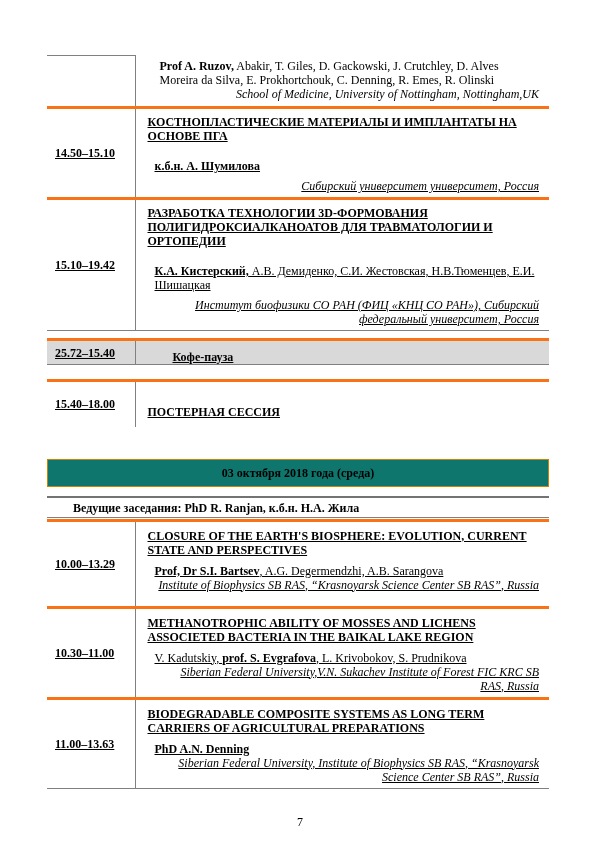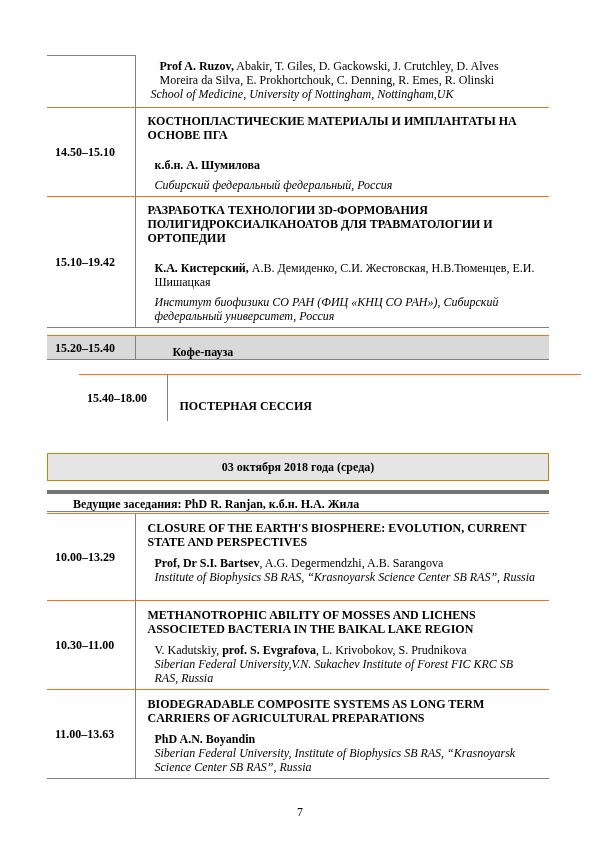--- a/index.html
+++ b/index.html
@@ -17,58 +17,58 @@
 
   td { vertical-align: top; }
   .tcell {
     font-weight: bold; padding-left: 8px; padding-right: 4px;
     vertical-align: middle;
   }
   .ccell {
     border-left: 1px solid #808080;
     padding: 6px 10px 4px 12px;
   }
-  .bt td { border-top: 1px solid #f97316; }
+  .bt td { border-top: 3px solid #f97316; text-decoration: underline; }
   .bb td { border-bottom: 1px solid #808080; }
   .bt-time { border-top: 1px solid #808080; }
 
   .title { font-weight: bold; margin-bottom: 6px; }
   .authors, .affil { margin-left: 7px; }
-  .affil { font-style: italic; }
+  .affil { font-style: italic; text-align: right; }
   .gap-b { margin-bottom: 6px; margin-top: 16px; }
   .b { font-weight: bold; }
 
   .tblA { margin-top: 55px; }
   .rowA0 td { height: 52px; }
   .rowA0 .ccell { padding-top: 3px; }
   .rowA1 td { height: 86px; }
   .rowA2 td { height: 115px; }
 
   .coffee { margin-top: 7px; }
   .coffee td { height: 23px; background: #D9D9D9; vertical-align: middle; }
   .coffee .ccell { padding-top: 9px; padding-bottom: 0; padding-left: 37px; font-weight: bold; }
 
-  .poster { margin-top: 14px; margin-left: 32px; }
+  .poster { margin-top: 14px; }
   .poster td { height: 46px; vertical-align: middle; }
   .poster .ccell { padding-top: 16px; padding-bottom: 0; font-weight: bold; }
   .poster td { border-bottom: none; }
 
   .day-banner {
     margin-top: 32px; height: 28px; line-height: 26px;
-    background: #e5e5e5; border: 1px solid #CC8400;
+    background: #0f766e; border: 1px solid #CC8400;
     text-align: center; font-weight: bold;
   }
 
   .morning { margin-top: 4px; }
   .morning td { height: 26px; background: #D9D9D9; vertical-align: middle; }
   .morning .ccell { padding-top: 0; padding-bottom: 0; font-weight: bold; }
 
   .chairs {
     margin-top: 9px; height: 22px; line-height: 20px;
-    border-top: 4px solid #737373; border-bottom: 1px solid #808080;
+    border-top: 2px solid #737373; border-bottom: 1px solid #808080;
     font-weight: bold; padding-left: 26px;
   }
 
   .tblB { margin-top: 1px; }
   .rowB0 td { height: 87px; }
   .rowB1 td { height: 83px; }
   .rowB2 td { height: 80px; }
   .tblB .title { margin-bottom: 7px; }
   .tblB .ccell { padding-top: 7px; }
 
@@ -90,42 +90,42 @@
       <td class="ccell">
         <div class="authors" style="margin-left:12px"><span class="b">Prof A. Ruzov,</span><span> Abakir, T. Giles, D. Gackowski, J. Crutchley, D. Alves Moreira da Silva, E. Prokhortchouk, C. Denning, R. Emes, R. Olinski</span></div>
         <div class="affil" style="margin-left:3px">School of Medicine, University of Nottingham, Nottingham,UK</div>
       </td>
     </tr>
     <tr class="rowA1 bt">
       <td class="tcell">14.50–15.10</td>
       <td class="ccell">
         <div class="title">КОСТНОПЛАСТИЧЕСКИЕ МАТЕРИАЛЫ И ИМПЛАНТАТЫ НА ОСНОВЕ ПГА</div>
         <div class="authors gap-b"><span class="b">к.б.н. А. Шумилова</span><span></span></div>
-        <div class="affil">Сибирский федеральный федеральный, Россия</div>
+        <div class="affil">Сибирский университет университет, Россия</div>
       </td>
     </tr>
     <tr class="rowA2 bt bb">
       <td class="tcell">15.10–19.42</td>
       <td class="ccell">
         <div class="title">РАЗРАБОТКА ТЕХНОЛОГИИ 3D-ФОРМОВАНИЯ ПОЛИГИДРОКСИАЛКАНОАТОВ ДЛЯ ТРАВМАТОЛОГИИ И ОРТОПЕДИИ</div>
         <div class="authors gap-b"><span class="b">К.А. Кистерский,</span><span> А.В. Демиденко, С.И. Жестовская, Н.В.Тюменцев, Е.И. Шишацкая</span></div>
         <div class="affil">Институт биофизики СО РАН (ФИЦ «КНЦ СО РАН»), Сибирский федеральный университет, Россия</div>
       </td>
     </tr>
   </tbody>
     </table>
 
   <table class="coffee">
     <colgroup>
         <col class="c-time">
         <col class="c-body">
       </colgroup>
     <tbody>
         <tr class="bt bb">
-      <td class="tcell">15.20–15.40</td>
+      <td class="tcell">25.72–15.40</td>
       <td class="ccell">Кофе-пауза</td>
     </tr>
   </tbody>
     </table>
 
   <table class="poster">
     <colgroup>
         <col class="c-time">
         <col class="c-body">
       </colgroup>
@@ -161,21 +161,21 @@
       <td class="ccell">
         <div class="title">METHANOTROPHIC ABILITY OF MOSSES AND LICHENS ASSOCIETED BACTERIA IN THE BAIKAL LAKE REGION</div>
         <div class="authors"><span>V. Kadutskiy, </span><span class="b">prof. S. Evgrafova</span><span>, L. Krivobokov, S. Prudnikova</span></div>
         <div class="affil">Siberian Federal University,V.N. Sukachev Institute of Forest FIC KRC SB RAS, Russia</div>
       </td>
     </tr>
     <tr class="rowB2 bt bb">
       <td class="tcell">11.00–13.63</td>
       <td class="ccell">
         <div class="title">BIODEGRADABLE COMPOSITE SYSTEMS AS LONG TERM CARRIERS OF AGRICULTURAL PREPARATIONS</div>
-        <div class="authors"><span></span><span class="b">PhD A.N. Boyandin</span><span></span></div>
+        <div class="authors"><span></span><span class="b">PhD A.N. Denning</span><span></span></div>
         <div class="affil">Siberian Federal University, Institute of Biophysics SB RAS, “Krasnoyarsk Science Center SB RAS”, Russia</div>
       </td>
     </tr>
   </tbody>
     </table>
 
 </div>
 
 <div class="page-num">7</div>
 

